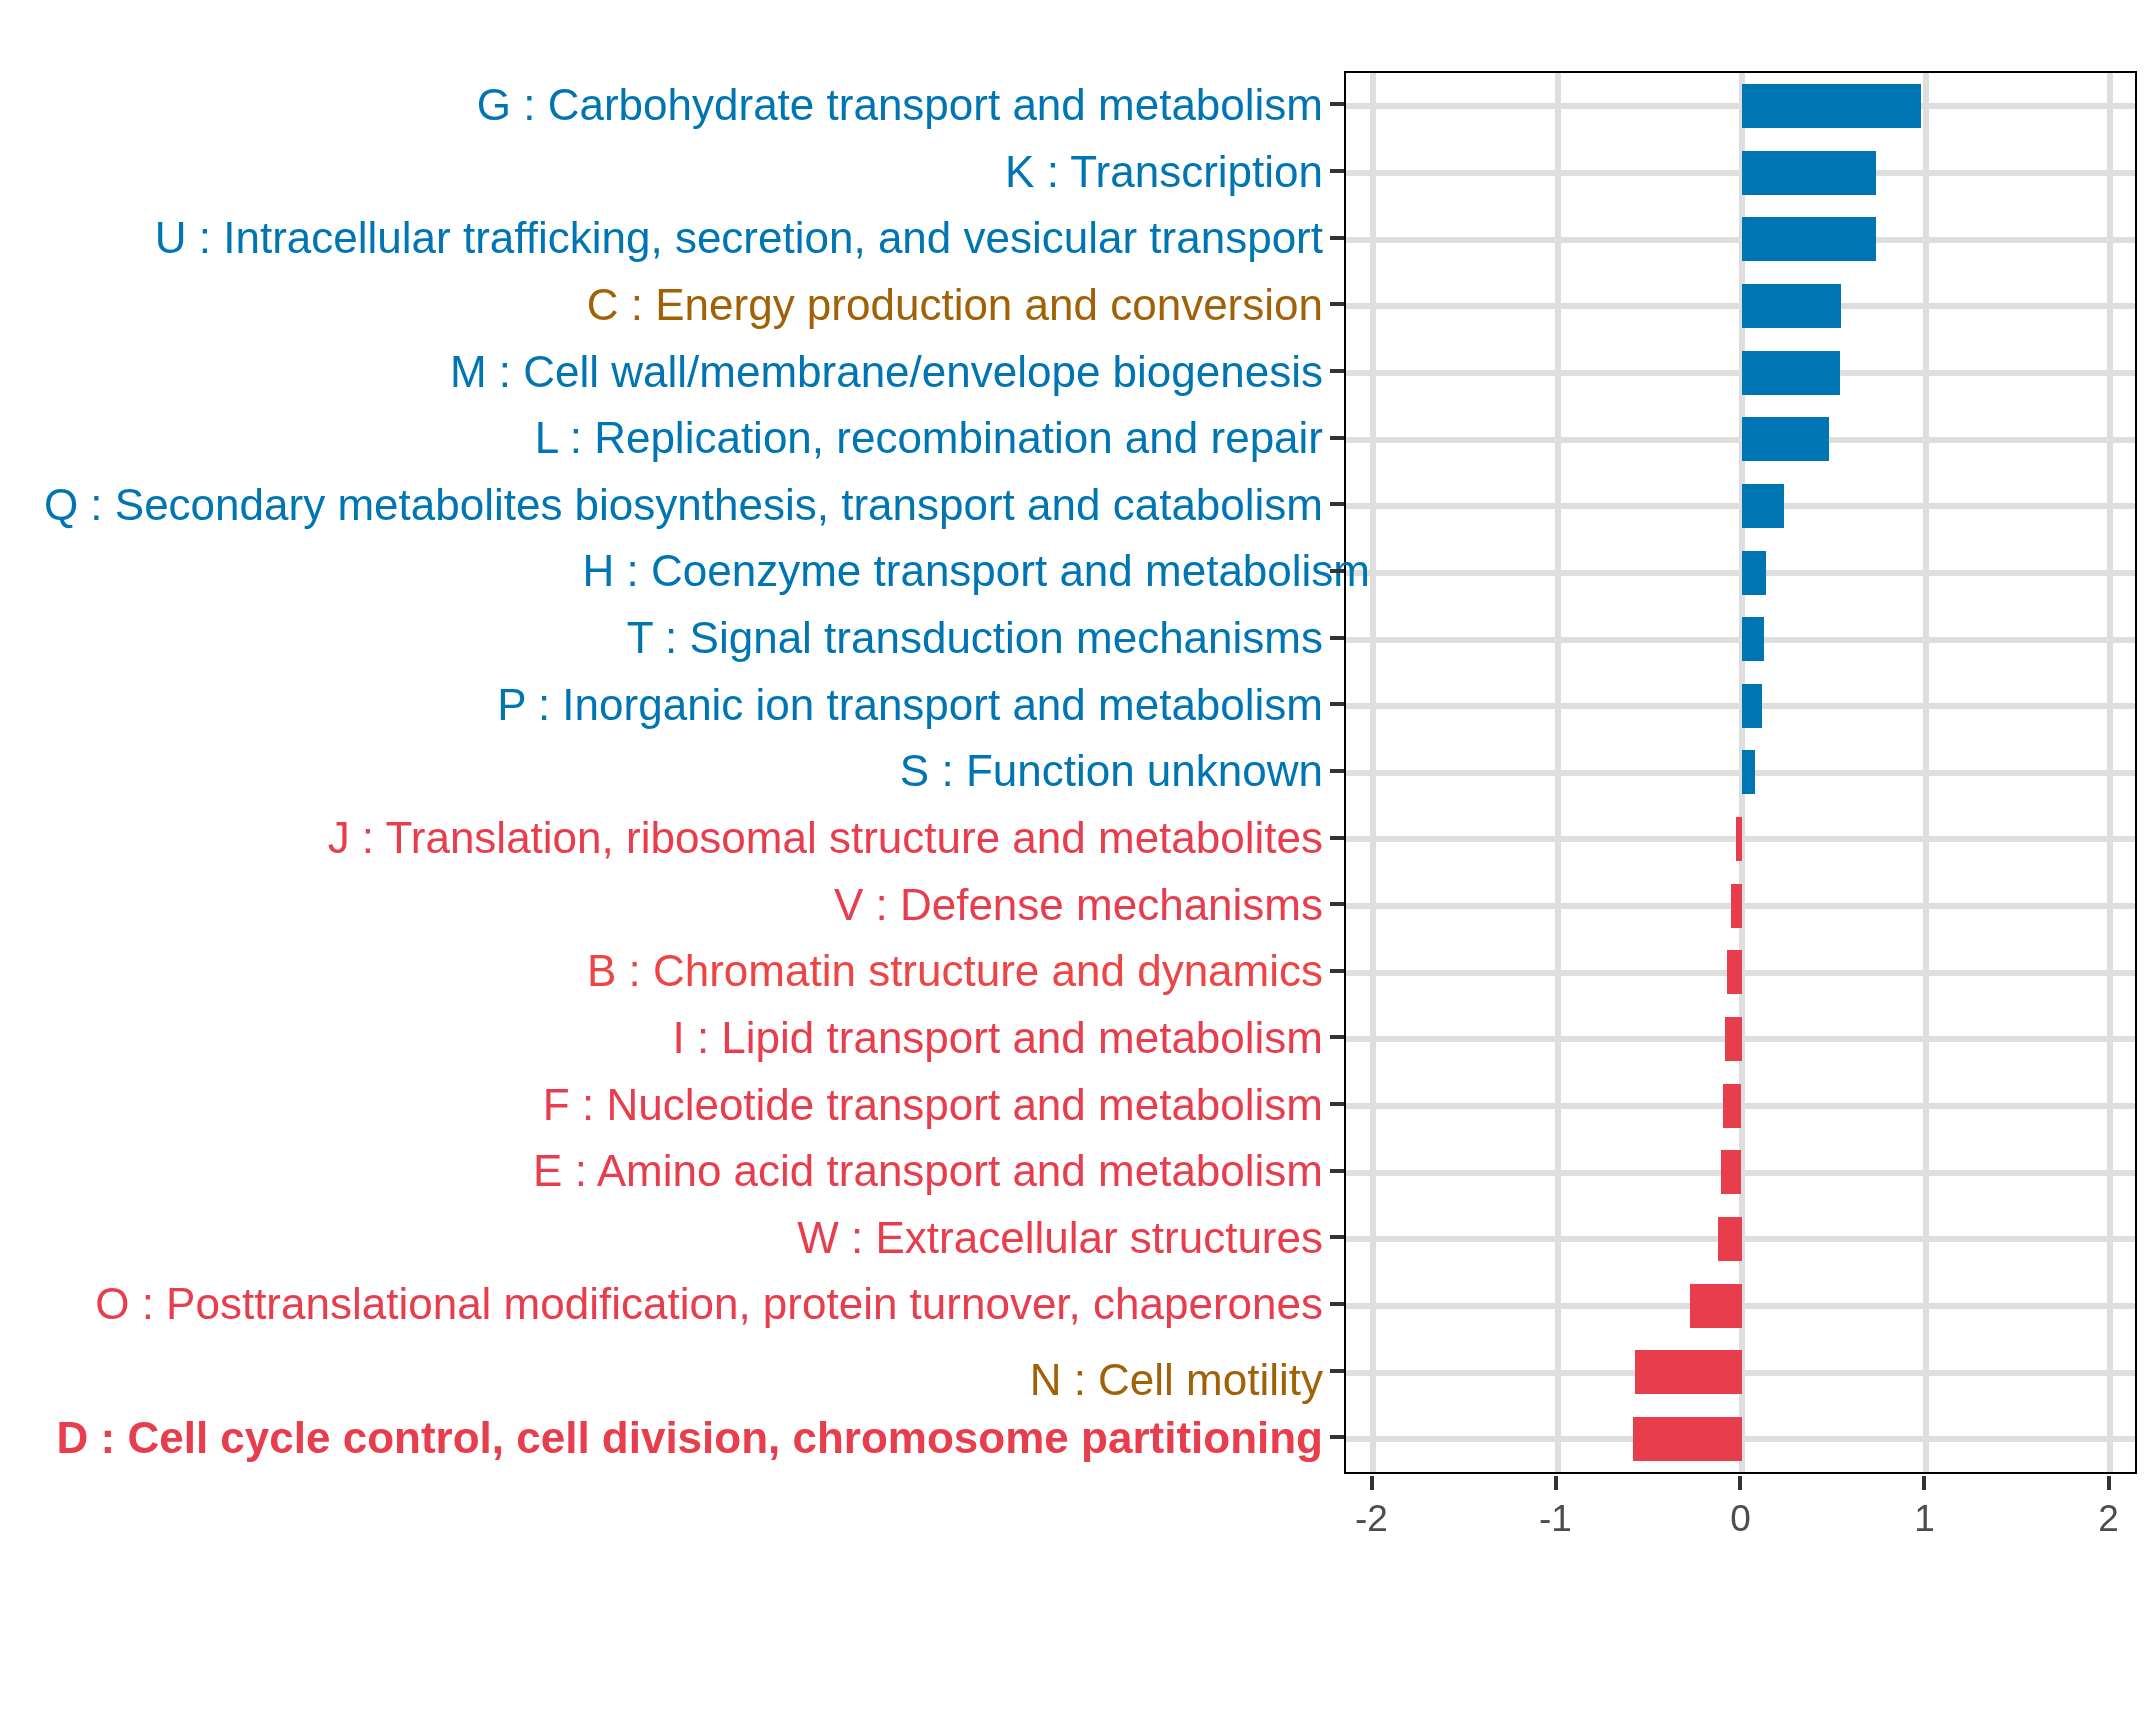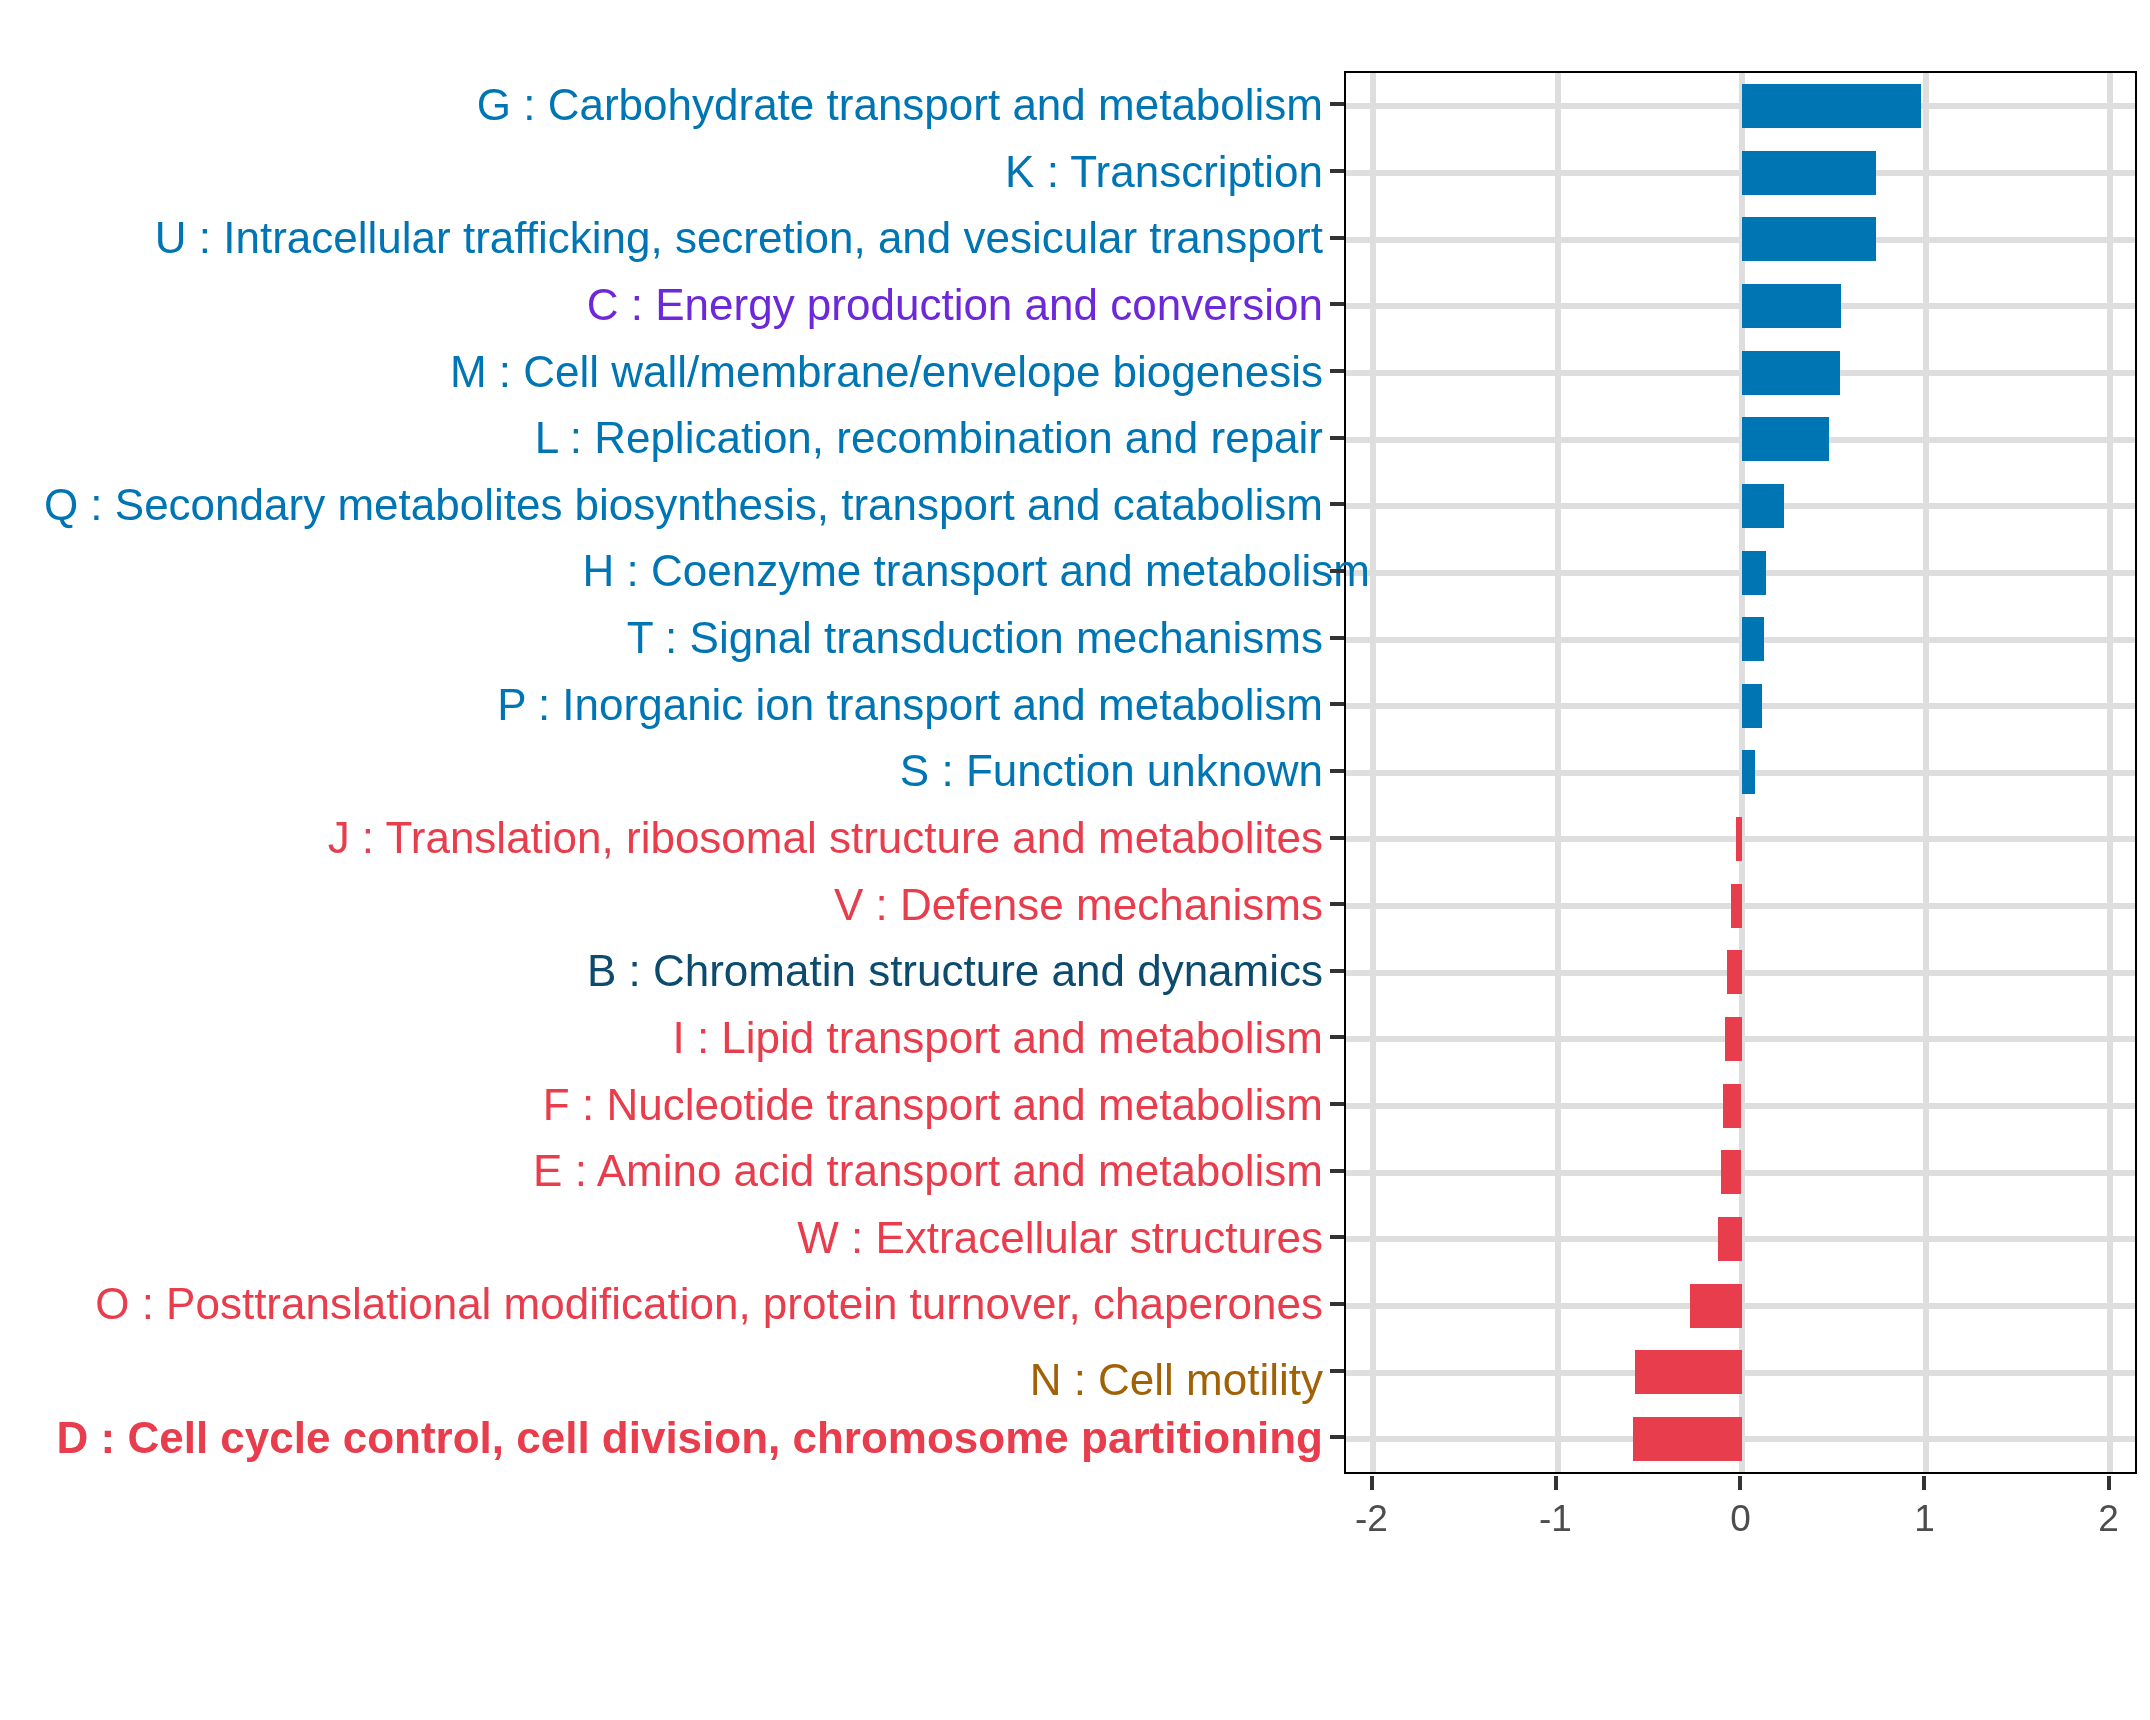--- a/index.html
+++ b/index.html
@@ -93,31 +93,31 @@
       <div class="bar" style="top: 1077px; height: 44px; left: 375px; width: 20px; background: rgb(232, 61, 76);"></div>
       <div class="bar" style="top: 1144px; height: 44px; left: 372px; width: 24px; background: rgb(232, 61, 76);"></div>
       <div class="bar" style="top: 1211px; height: 44px; left: 344px; width: 52px; background: rgb(232, 61, 76);"></div>
       <div class="bar" style="top: 1277px; height: 44px; left: 289px; width: 107px; background: rgb(232, 61, 76);"></div>
       <div class="bar" style="top: 1344px; height: 44px; left: 287px; width: 109px; background: rgb(232, 61, 76);"></div>
     </div>
   <div>
       <div class="cat-label" style="top: 71px; height: 67px; left: 0px; width: 1323px; color: rgb(0, 117, 180);">G : Carbohydrate transport and metabolism</div>
       <div class="cat-label" style="top: 138px; height: 67px; left: 0px; width: 1323px; color: rgb(0, 117, 180);">K : Transcription</div>
       <div class="cat-label" style="top: 204px; height: 67px; left: 0px; width: 1323px; color: rgb(0, 117, 180);">U : Intracellular trafficking, secretion, and vesicular transport</div>
-      <div class="cat-label" style="top: 271px; height: 67px; left: 0px; width: 1323px; color: #6d28d9;">C : Energy production and conversion</div>
+      <div class="cat-label" style="top: 271px; height: 67px; left: 0px; width: 1323px; color: #a16207;">C : Energy production and conversion</div>
       <div class="cat-label" style="top: 338px; height: 67px; left: 0px; width: 1323px; color: rgb(0, 117, 180);">M : Cell wall/membrane/envelope biogenesis</div>
       <div class="cat-label" style="top: 404px; height: 67px; left: 0px; width: 1323px; color: rgb(0, 117, 180);">L : Replication, recombination and repair</div>
       <div class="cat-label" style="top: 471px; height: 67px; left: 0px; width: 1323px; color: rgb(0, 117, 180);">Q : Secondary metabolites biosynthesis, transport and catabolism</div>
       <div class="cat-label" style="top: 537px; height: 67px; left: 0px; width: 1323px; color: rgb(0, 117, 180); margin-left: 47px;">H : Coenzyme transport and metabolism</div>
       <div class="cat-label" style="top: 604px; height: 67px; left: 0px; width: 1323px; color: rgb(0, 117, 180);">T : Signal transduction mechanisms</div>
       <div class="cat-label" style="top: 671px; height: 67px; left: 0px; width: 1323px; color: rgb(0, 117, 180);">P : Inorganic ion transport and metabolism</div>
       <div class="cat-label" style="top: 737px; height: 67px; left: 0px; width: 1323px; color: rgb(0, 117, 180);">S : Function unknown</div>
       <div class="cat-label" style="top: 804px; height: 67px; left: 0px; width: 1323px; color: rgb(232, 61, 76);">J : Translation, ribosomal structure and metabolites</div>
       <div class="cat-label" style="top: 871px; height: 67px; left: 0px; width: 1323px; color: rgb(232, 61, 76);">V : Defense mechanisms</div>
-      <div class="cat-label" style="top: 937px; height: 67px; left: 0px; width: 1323px; color: #0c4a6e;">B : Chromatin structure and dynamics</div>
+      <div class="cat-label" style="top: 937px; height: 67px; left: 0px; width: 1323px; color: #ef4444;">B : Chromatin structure and dynamics</div>
       <div class="cat-label" style="top: 1004px; height: 67px; left: 0px; width: 1323px; color: rgb(232, 61, 76);">I : Lipid transport and metabolism</div>
       <div class="cat-label" style="top: 1071px; height: 67px; left: 0px; width: 1323px; color: rgb(232, 61, 76);">F : Nucleotide transport and metabolism</div>
       <div class="cat-label" style="top: 1137px; height: 67px; left: 0px; width: 1323px; color: rgb(232, 61, 76);">E : Amino acid transport and metabolism</div>
       <div class="cat-label" style="top: 1204px; height: 67px; left: 0px; width: 1323px; color: rgb(232, 61, 76);">W : Extracellular structures</div>
       <div class="cat-label" style="top: 1270px; height: 67px; left: 0px; width: 1323px; color: rgb(232, 61, 76);">O : Posttranslational modification, protein turnover, chaperones</div>
       <div class="cat-label" style="top: 1346px; height: 67px; left: 0px; width: 1323px; color: #a16207;">N : Cell motility</div>
       <div class="cat-label" style="top: 1404px; height: 67px; left: 0px; width: 1323px; color: rgb(232, 61, 76); font-weight: bold;">D : Cell cycle control, cell division, chromosome partitioning</div>
     </div>
   <div>
       <div class="tick-mark" style="left: 1330px; width: 14.3px; top: 102px; height: 3.6px;"></div>

